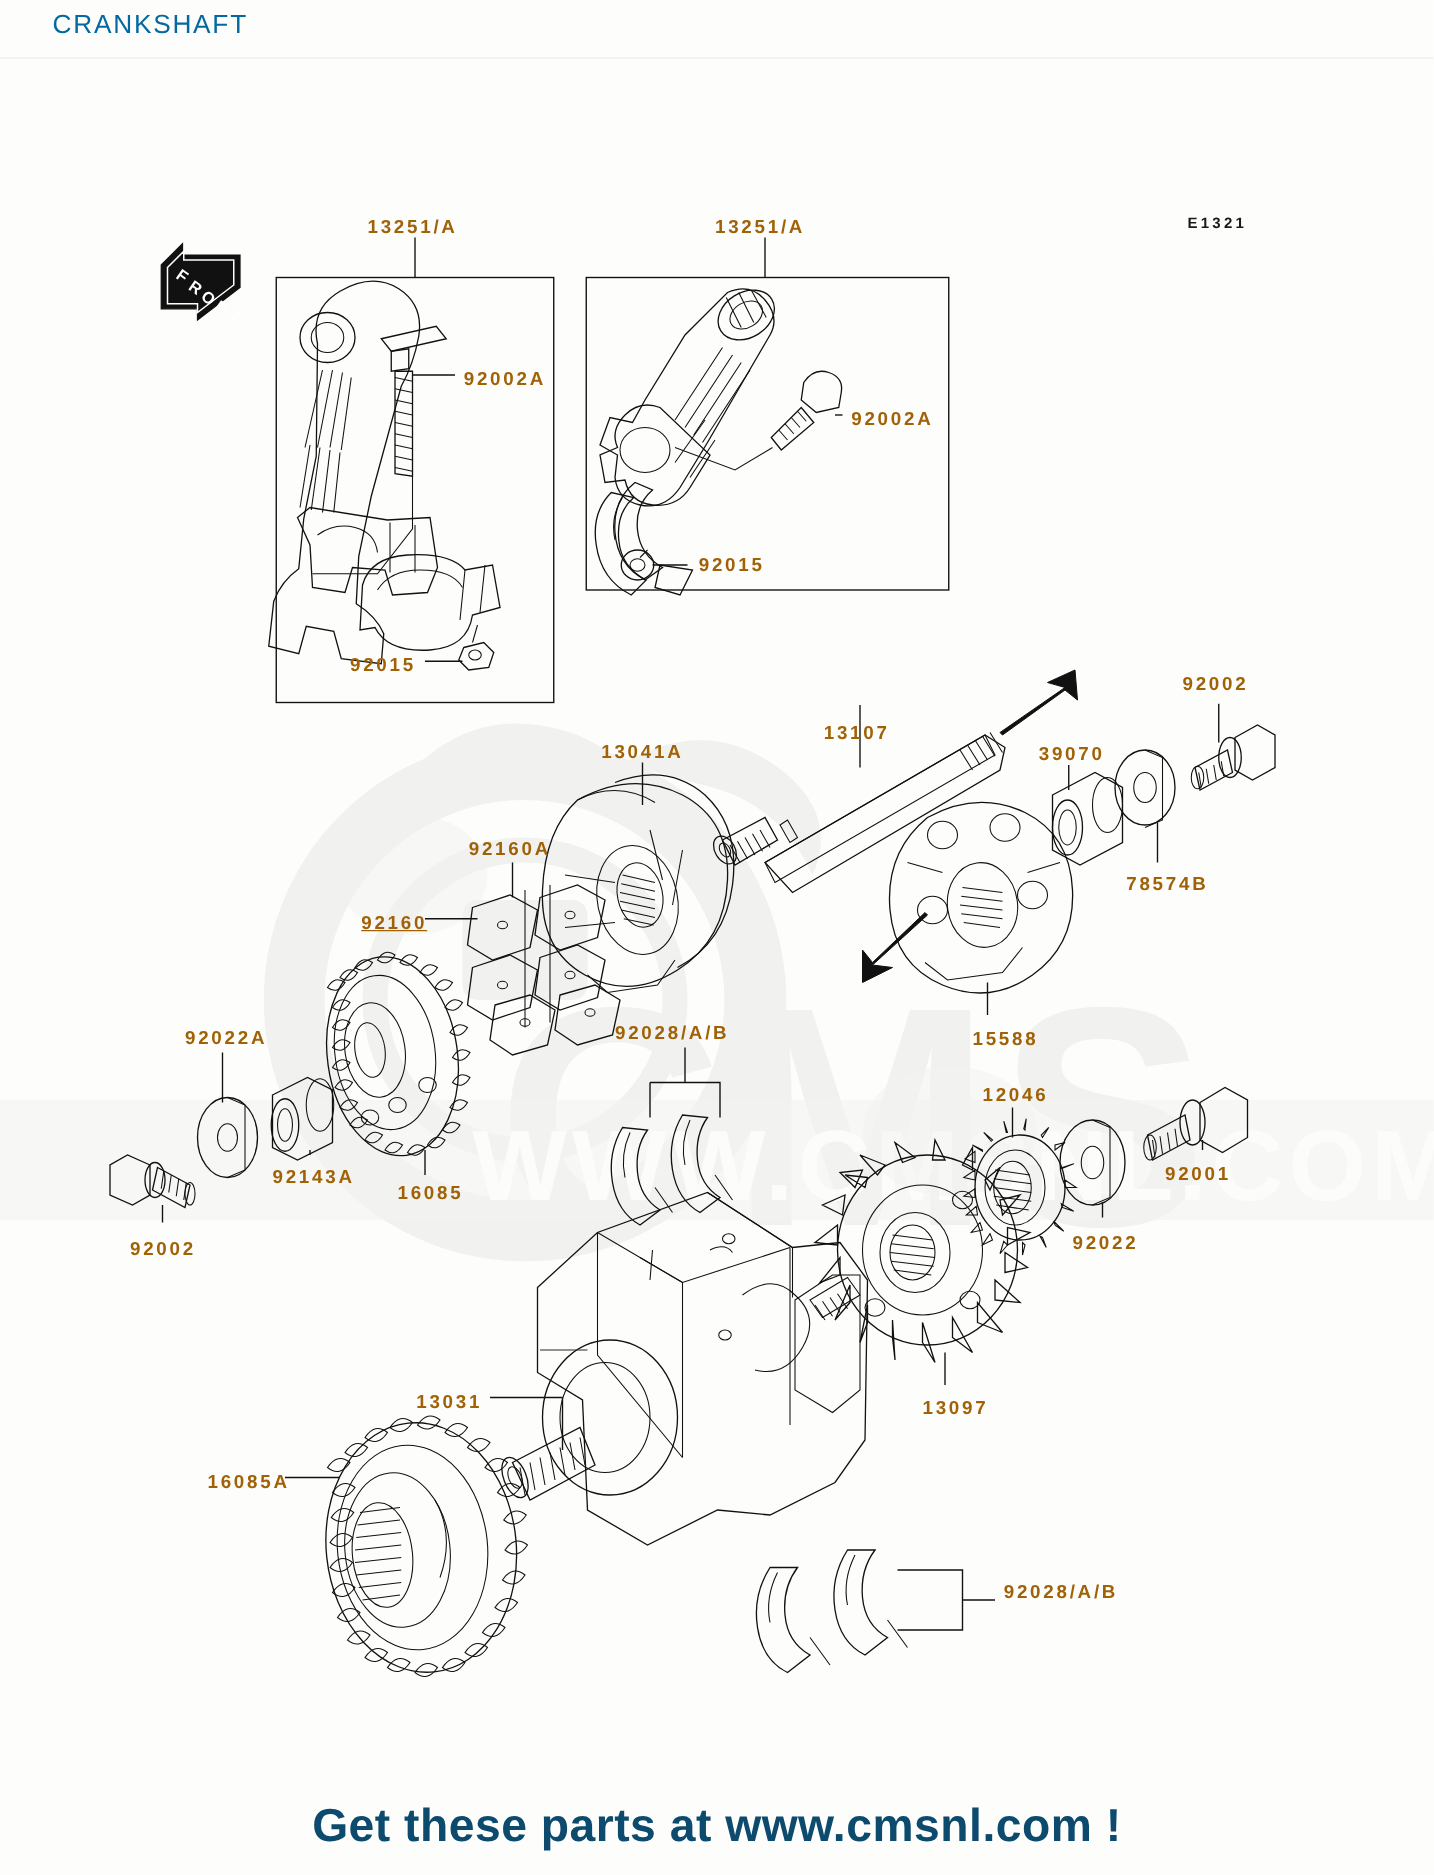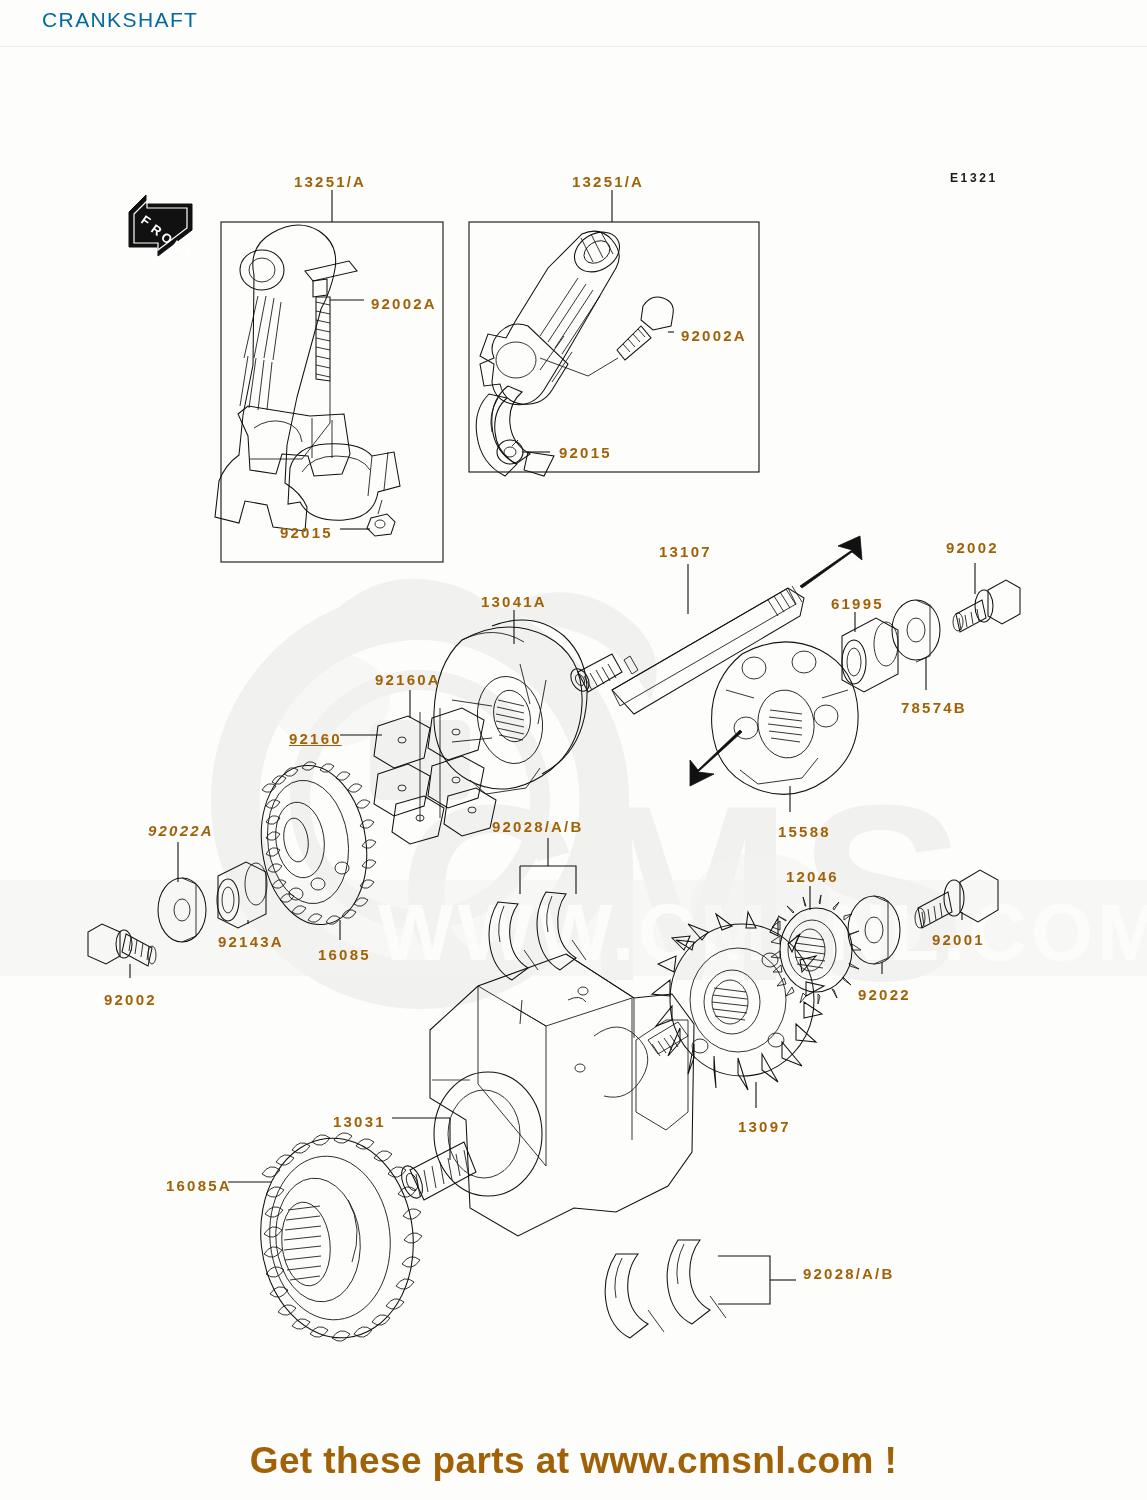--- a/index.html
+++ b/index.html
@@ -107,21 +107,21 @@
     left: 0;
     top: 1440px;
     width: 1147px;
     text-align: center;
     z-index: 6;
   }
   #footer-text {
     font-family: "Liberation Sans", sans-serif;
     font-size: 37px;
     font-weight: bold;
-    color: #a16207;
+    color: #0c4a6e;
     letter-spacing: 0.4px;
     white-space: nowrap;
   }
 
   svg { display: block; }
   .ln { stroke: #111; stroke-width: 1.05; fill: none; }
   .ln-thin { stroke: #111; stroke-width: 0.85; fill: none; }
   .boxline { stroke: #111; stroke-width: 1.1; fill: none; }
   .leader { stroke: #111; stroke-width: 1.1; fill: none; }
 </style>
@@ -635,29 +635,29 @@
 
   </svg>
 
   <div id="labels">
     <div class="plabel" style="left:294px; top:173px;">13251/A</div>
     <div class="plabel" style="left:572px; top:173px;">13251/A</div>
     <div class="plabel" style="left:371px; top:295px;">92002A</div>
     <div class="plabel" style="left:681px; top:327px;">92002A</div>
     <div class="plabel" style="left:559px; top:444px;">92015</div>
     <div class="plabel" style="left:280px; top:524px;">92015</div>
-    <div class="plabel" style="left:659px; top:543px;">13107</div>
+    <div class="plabel" style="left:659px; top:578px;">13107</div>
     <div class="plabel" style="left:946px; top:539px;">92002</div>
     <div class="plabel" style="left:481px; top:593px;">13041A</div>
-    <div class="plabel" style="left:831px; top:595px;">61995</div>
+    <div class="plabel" style="left:831px; top:595px;">39070</div>
     <div class="plabel" style="left:375px; top:671px;">92160A</div>
     <div class="plabel" style="left:901px; top:699px;">78574B</div>
     <div class="plabel" style="left:289px; top:730px;text-decoration:underline;">92160</div>
     <div class="plabel" style="left:778px; top:823px;">15588</div>
-    <div class="plabel" style="left:148px; top:822px;font-style:italic;">92022A</div>
+    <div class="plabel" style="left:148px; top:822px;">92022A</div>
     <div class="plabel" style="left:492px; top:818px;">92028/A/B</div>
     <div class="plabel" style="left:786px; top:868px;text-align:center;">12046</div>
     <div class="plabel" style="left:218px; top:933px;">92143A</div>
     <div class="plabel" style="left:318px; top:946px;">16085</div>
     <div class="plabel" style="left:932px; top:931px;">92001</div>
     <div class="plabel" style="left:858px; top:986px;">92022</div>
     <div class="plabel" style="left:104px; top:991px;">92002</div>
     <div class="plabel" style="left:333px; top:1113px;">13031</div>
     <div class="plabel" style="left:738px; top:1118px;">13097</div>
     <div class="plabel" style="left:166px; top:1177px;">16085A</div>

